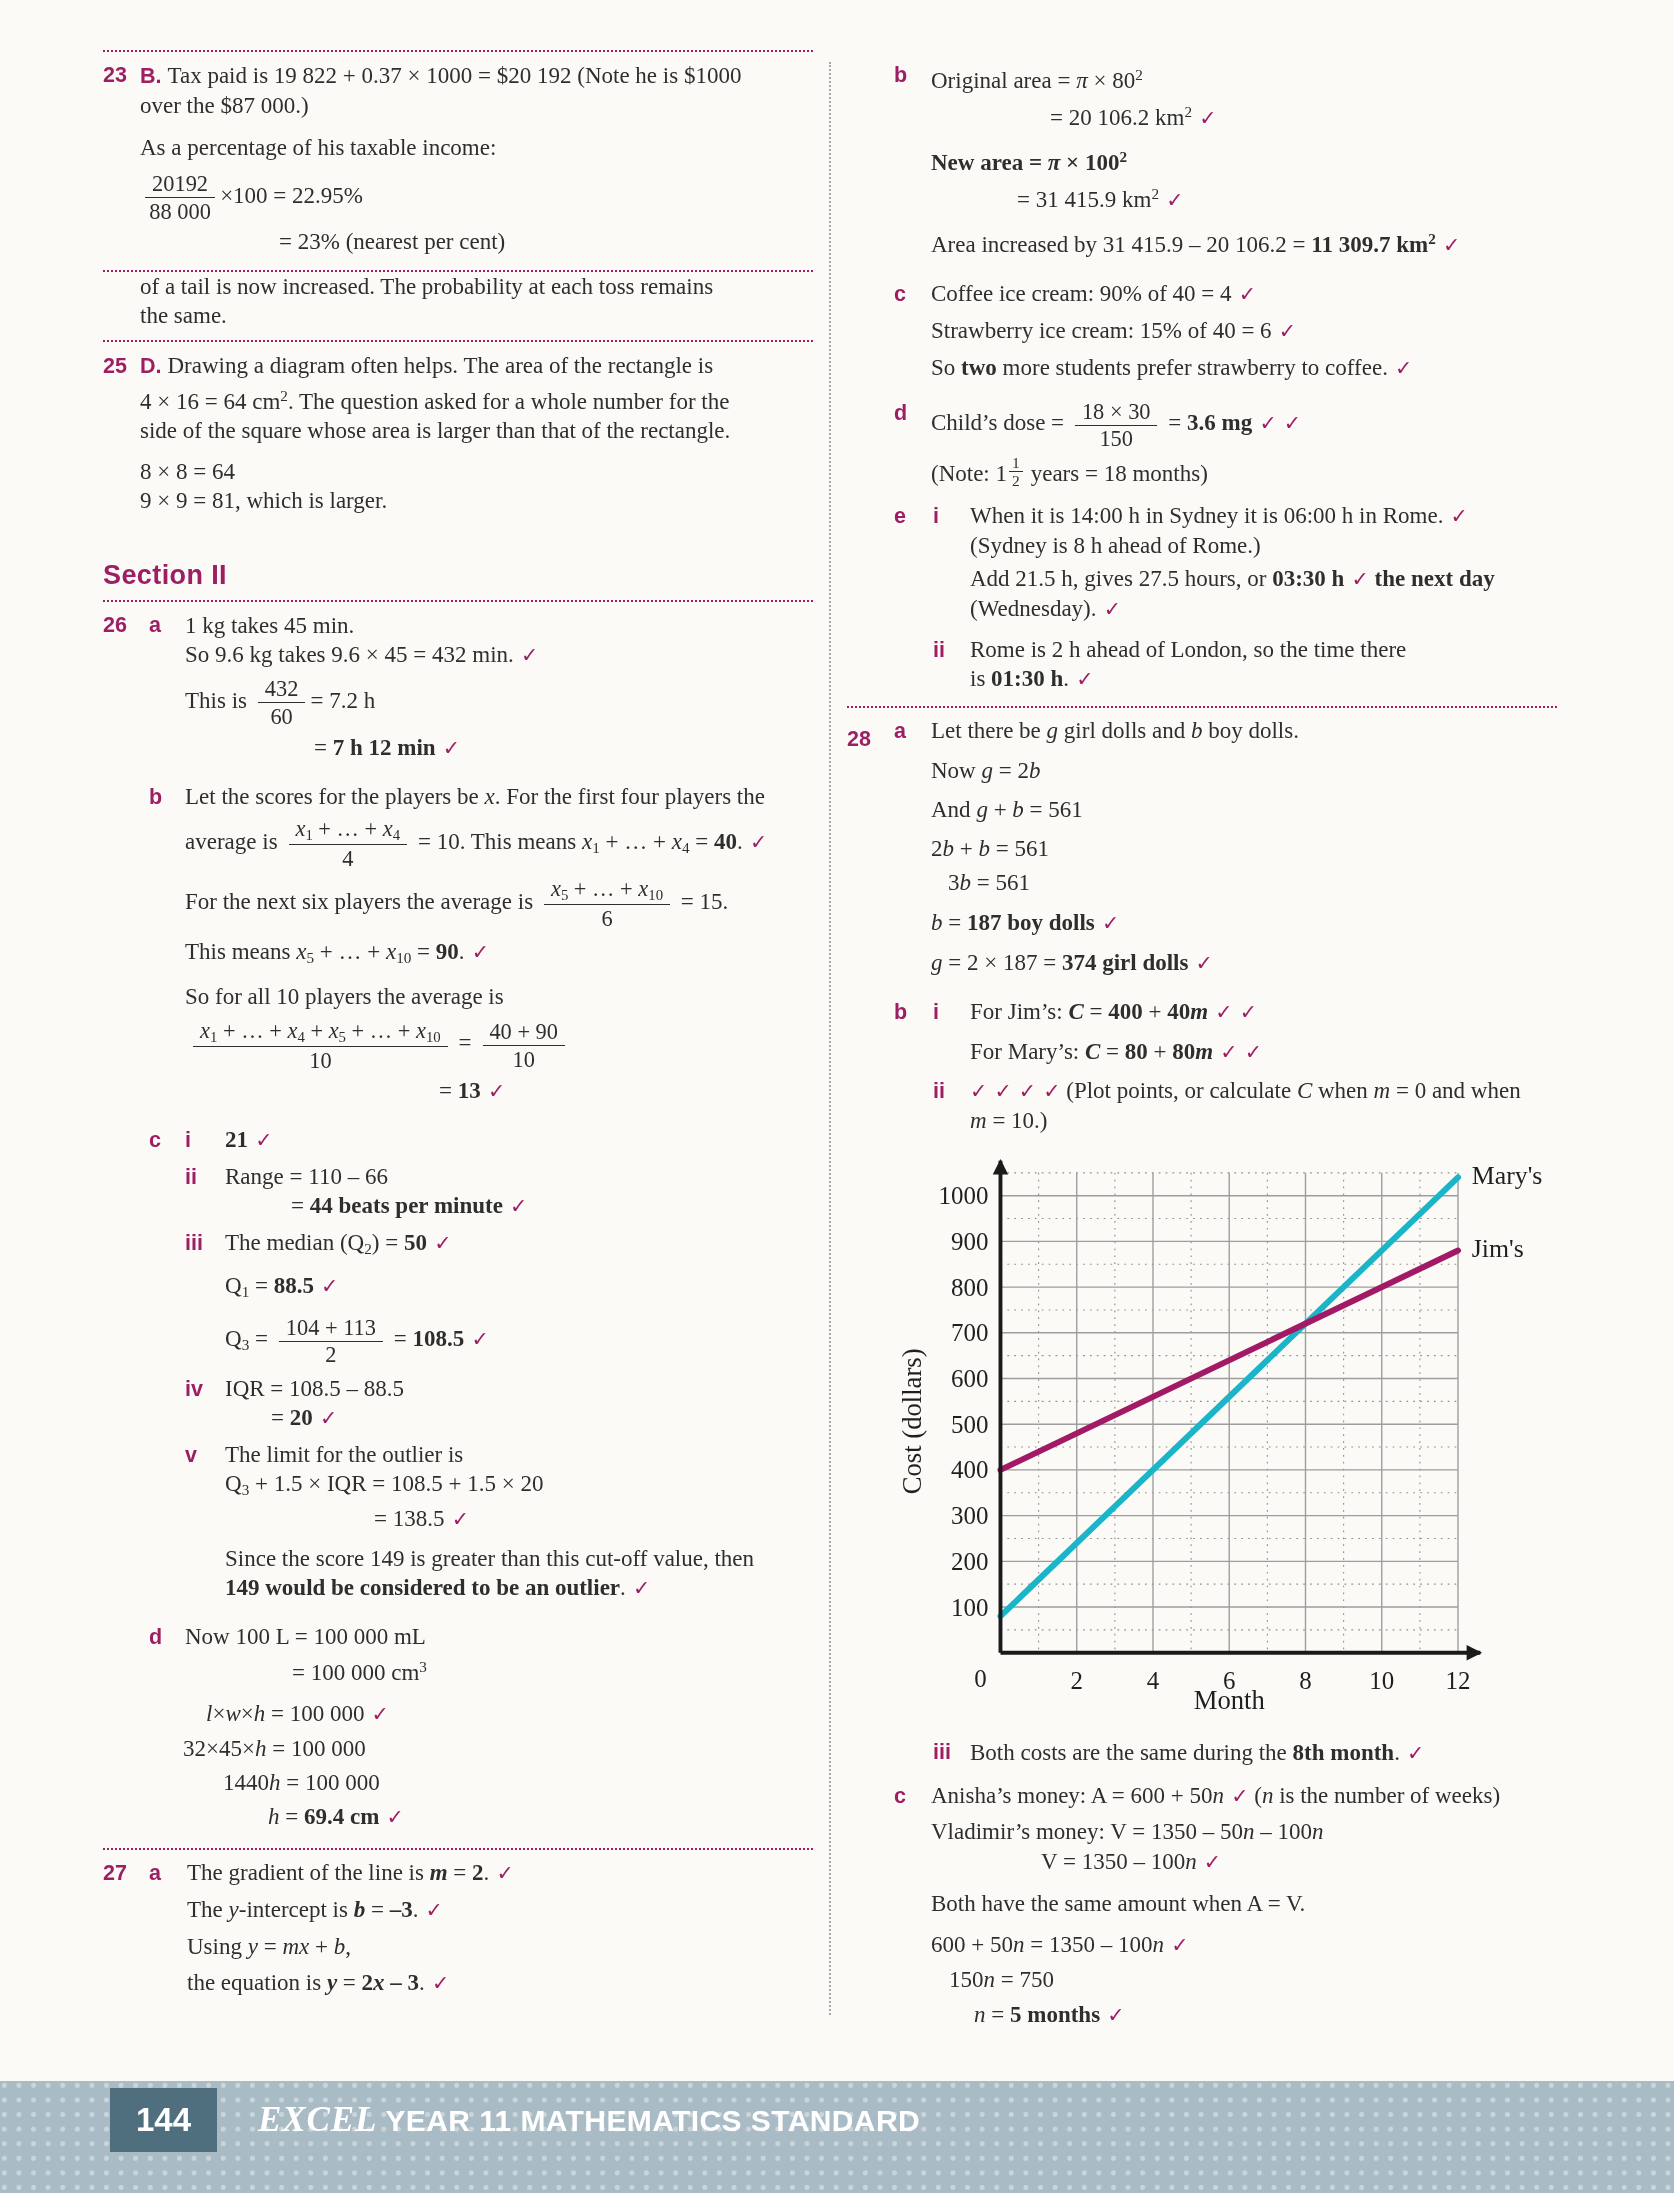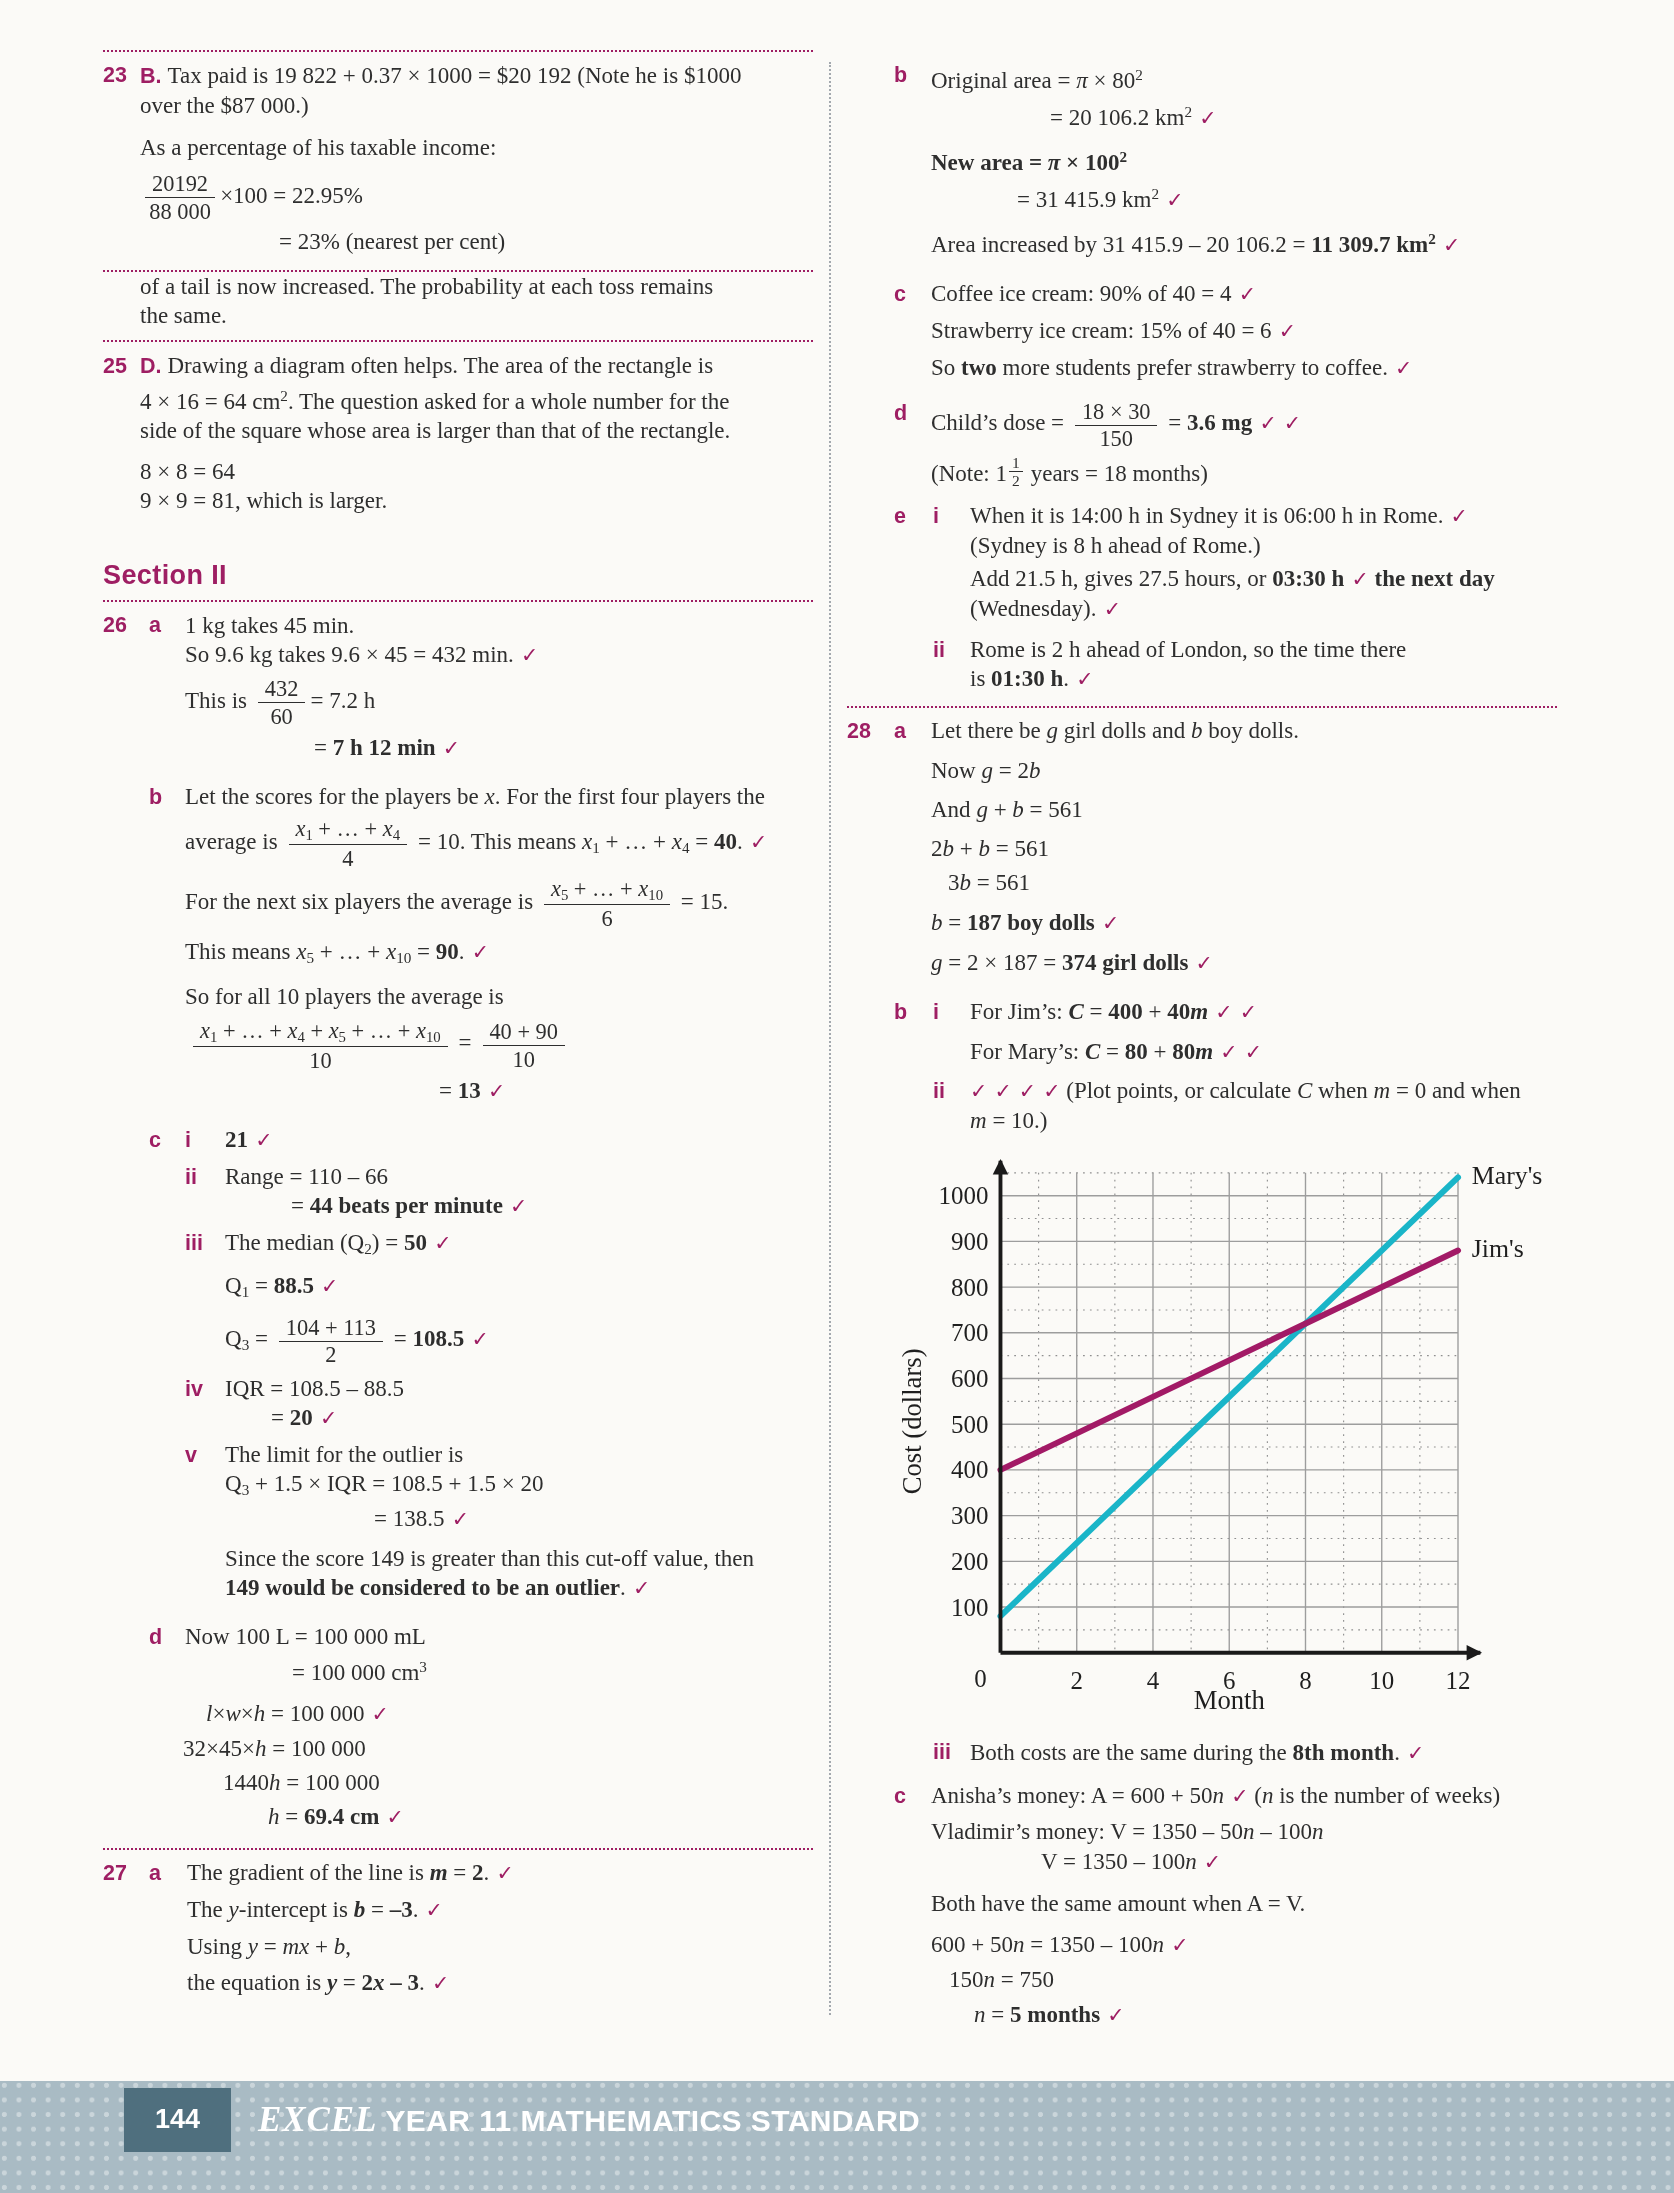--- a/index.html
+++ b/index.html
@@ -31,21 +31,21 @@
   .frac .fd{display:block;padding-top:0.9px;}
   .frac.k-sm{font-size:15.5px;margin:0 1.7px;vertical-align:-0.35em;line-height:1.05;}
   .frac.k-sm .fn{border-bottom-width:1.4px;padding:0 3.4px 0;}
   .chart-wrap{margin-left:52px;}
   .footer{position:absolute;left:0;bottom:0;width:1674px;height:112px;
           background-color:#a9bbc4;
           background-image:radial-gradient(circle at 4.3px 4.3px, rgba(255,255,255,0.38) 2.2px, rgba(255,255,255,0) 2.9px);
           background-size:14.6px 14.6px;}
   .page-num-box{position:absolute;left:110px;top:6.9px;width:107px;height:64px;
           background:#4f6f7e;display:flex;align-items:center;justify-content:center;
-          color:#ffffff;font-family:"Liberation Sans",sans-serif;font-weight:bold;font-size:27px;margin-left:14px;}
+          color:#ffffff;font-family:"Liberation Sans",sans-serif;font-weight:bold;font-size:33px;}
   .book-title{position:absolute;left:258px;top:19px;color:#ffffff;white-space:nowrap;}
   .brand{font-family:"Liberation Serif",serif;font-style:italic;font-weight:bold;
          font-size:35px;letter-spacing:0.9px;}
   .title-rest{font-family:"Liberation Sans",sans-serif;font-weight:bold;font-size:30px;
          letter-spacing:0.4px;}
   svg text{font-family:"Liberation Serif",serif;fill:#1f1f1f;}
 </style>
 </head>
 <body>
 
@@ -115,21 +115,21 @@
     <div class="line" style="padding-left: 84px; margin-top: 6.9px;"><span class="txt"><span>So </span><span class="k-b">two</span><span> more students prefer strawberry to coffee.</span><span class="k-chk"> ✓</span></span></div>
     <div class="line tall" style="padding-left: 84px; margin-top: 15.5px;"><span class="marker" style="left: 47px;">d</span><span class="txt"><span>Child’s dose = </span><span class="frac"><span class="fn"><span>18 × 30</span></span><span class="fd"><span>150</span></span></span><span> = </span><span class="k-b">3.6 mg</span><span class="k-chk"> ✓ ✓</span></span></div>
     <div class="line tall" style="padding-left: 84px; margin-top: 3.4px;"><span class="txt"><span>(Note: 1</span><span class="frac k-sm"><span class="fn"><span>1</span></span><span class="fd"><span>2</span></span></span><span> years = 18 months)</span></span></div>
     <div class="line" style="padding-left: 123px; margin-top: 12px;"><span class="marker" style="left: 47px;">e</span><span class="marker" style="left: 86px;">i</span><span class="txt"><span>When it is 14:00 h in Sydney it is 06:00 h in Rome.</span><span class="k-chk"> ✓</span></span></div>
     <div class="line" style="padding-left: 123px;"><span class="txt"><span>(Sydney is 8 h ahead of Rome.)</span></span></div>
     <div class="line" style="padding-left: 123px; margin-top: 4px;"><span class="txt"><span>Add 21.5 h, gives 27.5 hours, or </span><span class="k-b">03:30 h</span><span class="k-chk"> ✓</span><span> </span><span class="k-b">the next day</span></span></div>
     <div class="line" style="padding-left: 123px;"><span class="txt"><span>(Wednesday).</span><span class="k-chk"> ✓</span></span></div>
     <div class="line" style="padding-left: 123px; margin-top: 10.3px;"><span class="marker" style="left: 86px;">ii</span><span class="txt"><span>Rome is 2 h ahead of London, so the time there</span></span></div>
     <div class="line" style="padding-left: 123px;"><span class="txt"><span>is </span><span class="k-b">01:30 h</span><span>.</span><span class="k-chk"> ✓</span></span></div>
     <div class="rule" style="margin-top: 12px;"></div>
-    <div class="line" style="padding-left: 84px; margin-top: 8.6px;"><span class="marker" style="left: 0px;">28</span><span class="marker" style="left: 47px;">a</span><span class="txt"><span>Let there be </span><span class="k-i">g</span><span> girl dolls and </span><span class="k-i">b</span><span> boy dolls.</span></span></div>
+    <div class="line" style="padding-left: 84px; margin-top: 8.6px;"><span class="marker" style="left: 0px; margin-top: 8px;">28</span><span class="marker" style="left: 47px;">a</span><span class="txt"><span>Let there be </span><span class="k-i">g</span><span> girl dolls and </span><span class="k-i">b</span><span> boy dolls.</span></span></div>
     <div class="line" style="padding-left: 84px; margin-top: 10.3px;"><span class="txt"><span>Now </span><span class="k-i">g</span><span> = 2</span><span class="k-i">b</span></span></div>
     <div class="line" style="padding-left: 84px; margin-top: 10.3px;"><span class="txt"><span>And </span><span class="k-i">g</span><span> + </span><span class="k-i">b</span><span> = 561</span></span></div>
     <div class="line" style="padding-left: 84px; margin-top: 10.3px;"><span class="txt"><span>2</span><span class="k-i">b</span><span> + </span><span class="k-i">b</span><span> = 561</span></span></div>
     <div class="line" style="padding-left: 101px; margin-top: 5.2px;"><span class="txt"><span>3</span><span class="k-i">b</span><span> = 561</span></span></div>
     <div class="line" style="padding-left: 84px; margin-top: 10.3px;"><span class="txt"><span class="k-i">b</span><span> = </span><span class="k-b">187 boy dolls</span><span class="k-chk"> ✓</span></span></div>
     <div class="line" style="padding-left: 84px; margin-top: 10.3px;"><span class="txt"><span class="k-i">g</span><span> = 2 × 187 = </span><span class="k-b">374 girl dolls</span><span class="k-chk"> ✓</span></span></div>
     <div class="line" style="padding-left: 123px; margin-top: 19px;"><span class="marker" style="left: 47px;">b</span><span class="marker" style="left: 86px;">i</span><span class="txt"><span>For Jim’s: </span><span class="k-bi">C</span><span> = </span><span class="k-b">400</span><span> + </span><span class="k-b">40</span><span class="k-bi">m</span><span class="k-chk"> ✓ ✓</span></span></div>
     <div class="line" style="padding-left: 123px; margin-top: 10.3px;"><span class="txt"><span>For Mary’s: </span><span class="k-bi">C</span><span> = </span><span class="k-b">80</span><span> + </span><span class="k-b">80</span><span class="k-bi">m</span><span class="k-chk"> ✓ ✓</span></span></div>
     <div class="line" style="padding-left: 123px; margin-top: 8.6px;"><span class="marker" style="left: 86px;">ii</span><span class="txt"><span class="k-chk">✓ ✓ ✓ ✓</span><span> (Plot points, or calculate </span><span class="k-i">C</span><span> when </span><span class="k-i">m</span><span> = 0 and when</span></span></div>
     <div class="line" style="padding-left: 123px;"><span class="txt"><span class="k-i">m</span><span> = 10.)</span></span></div>

